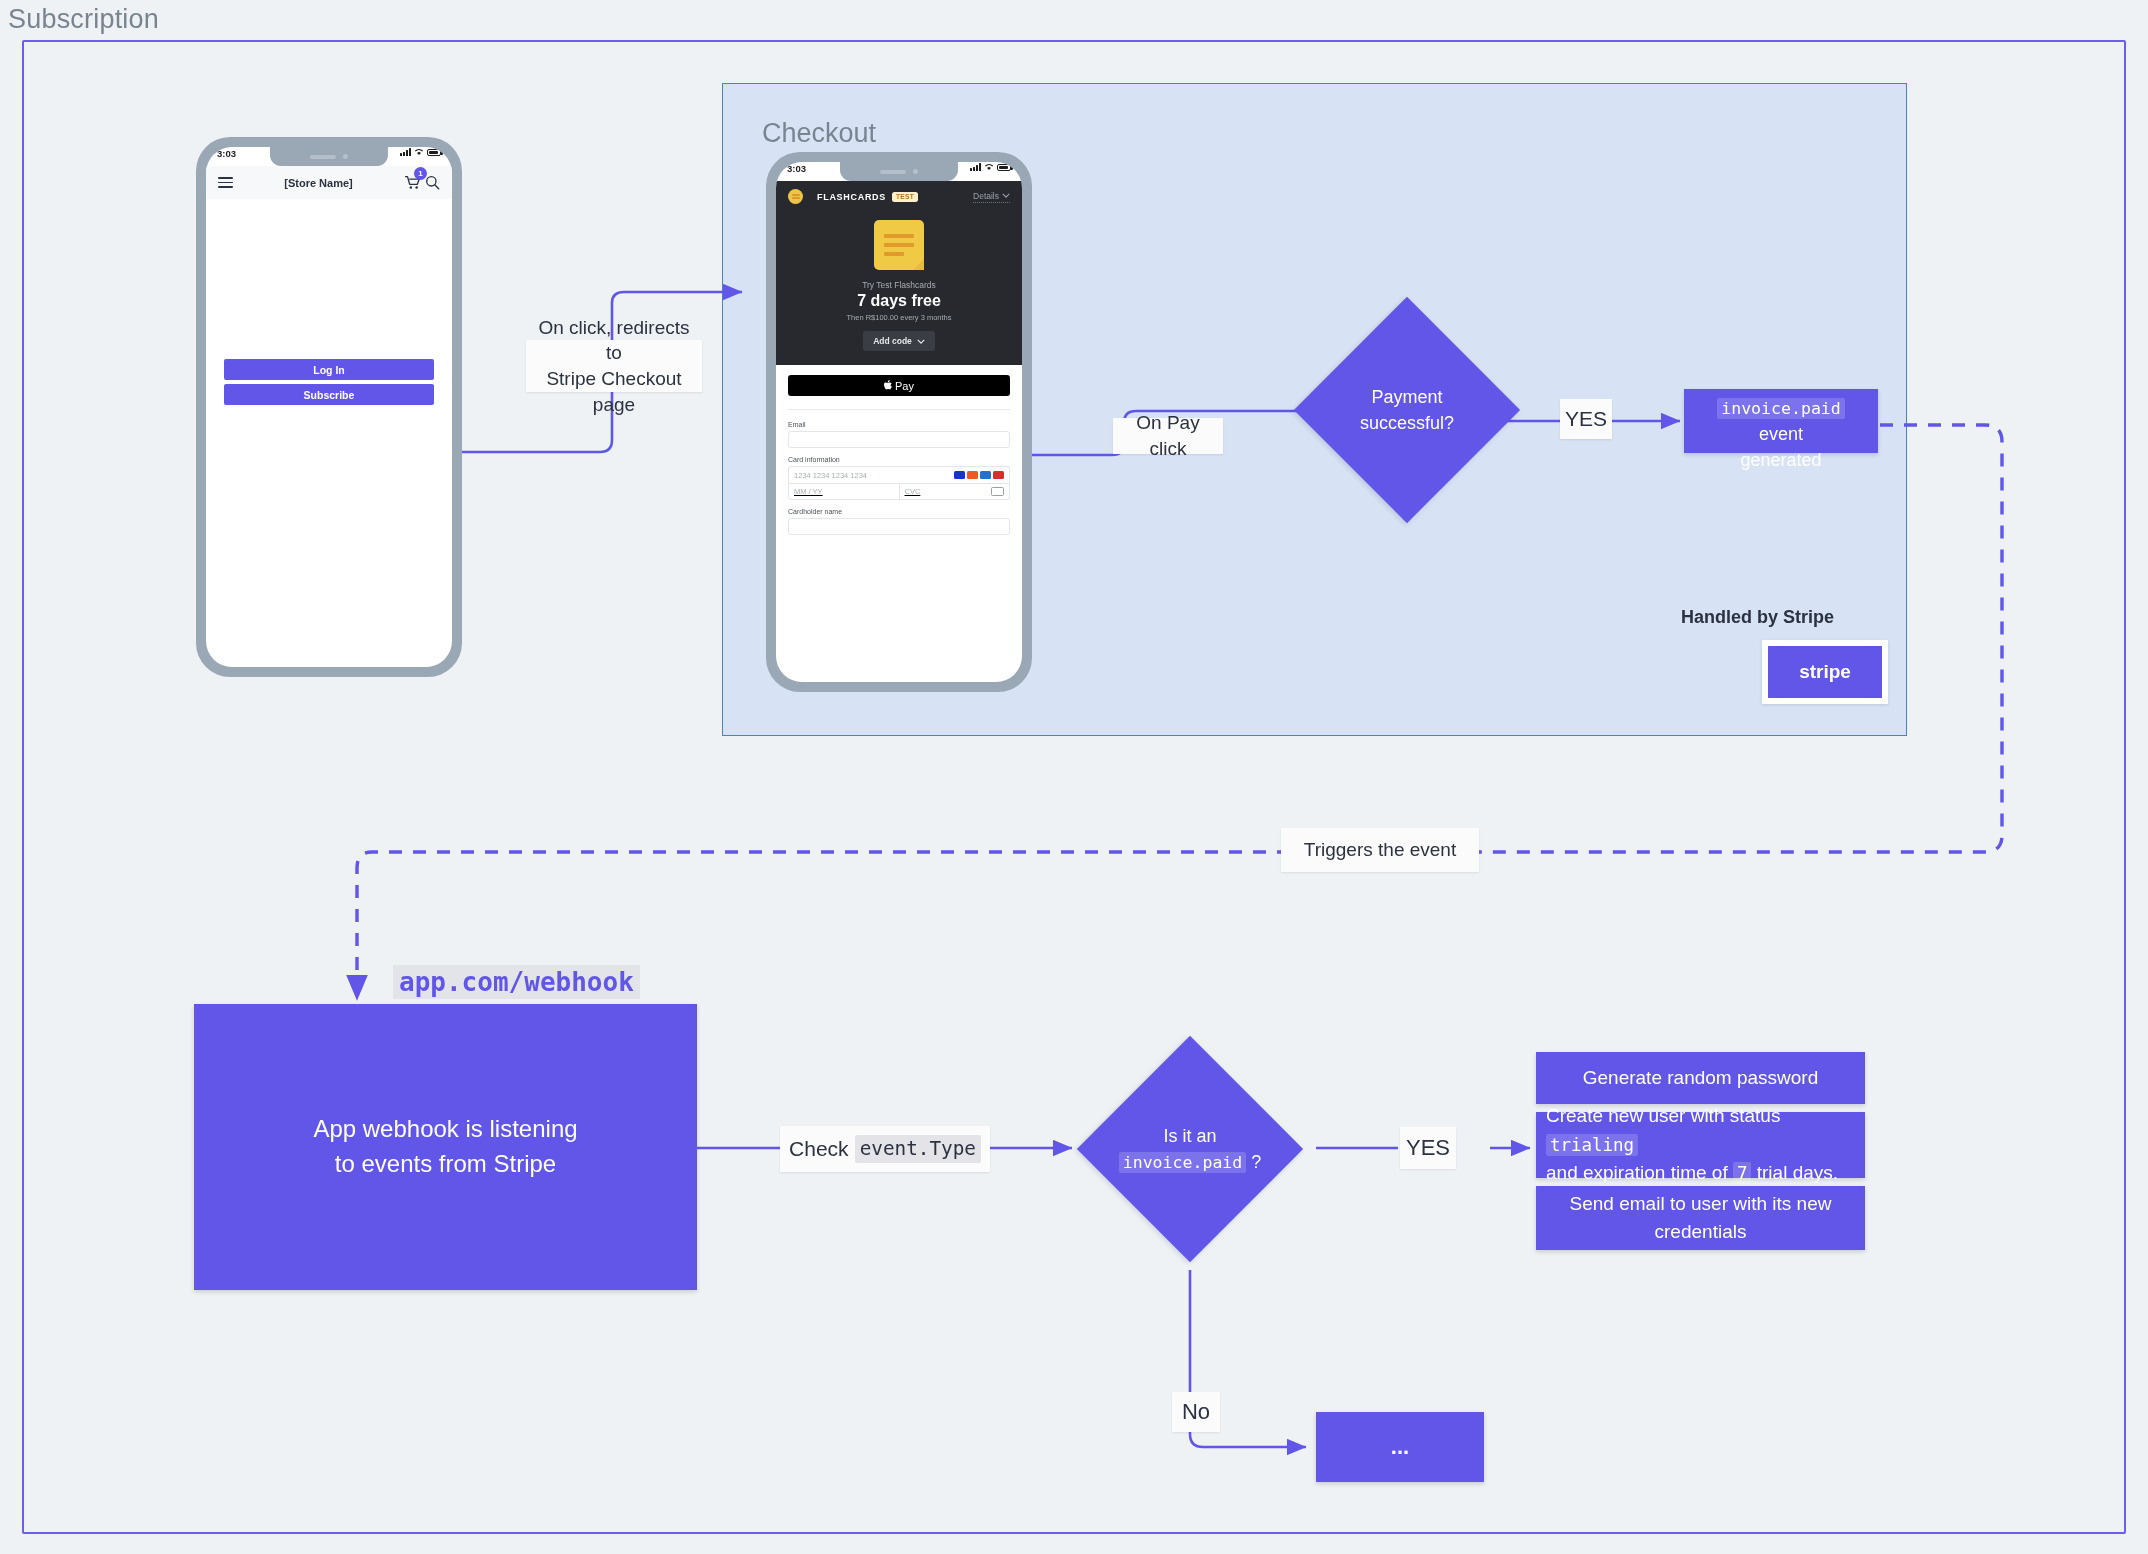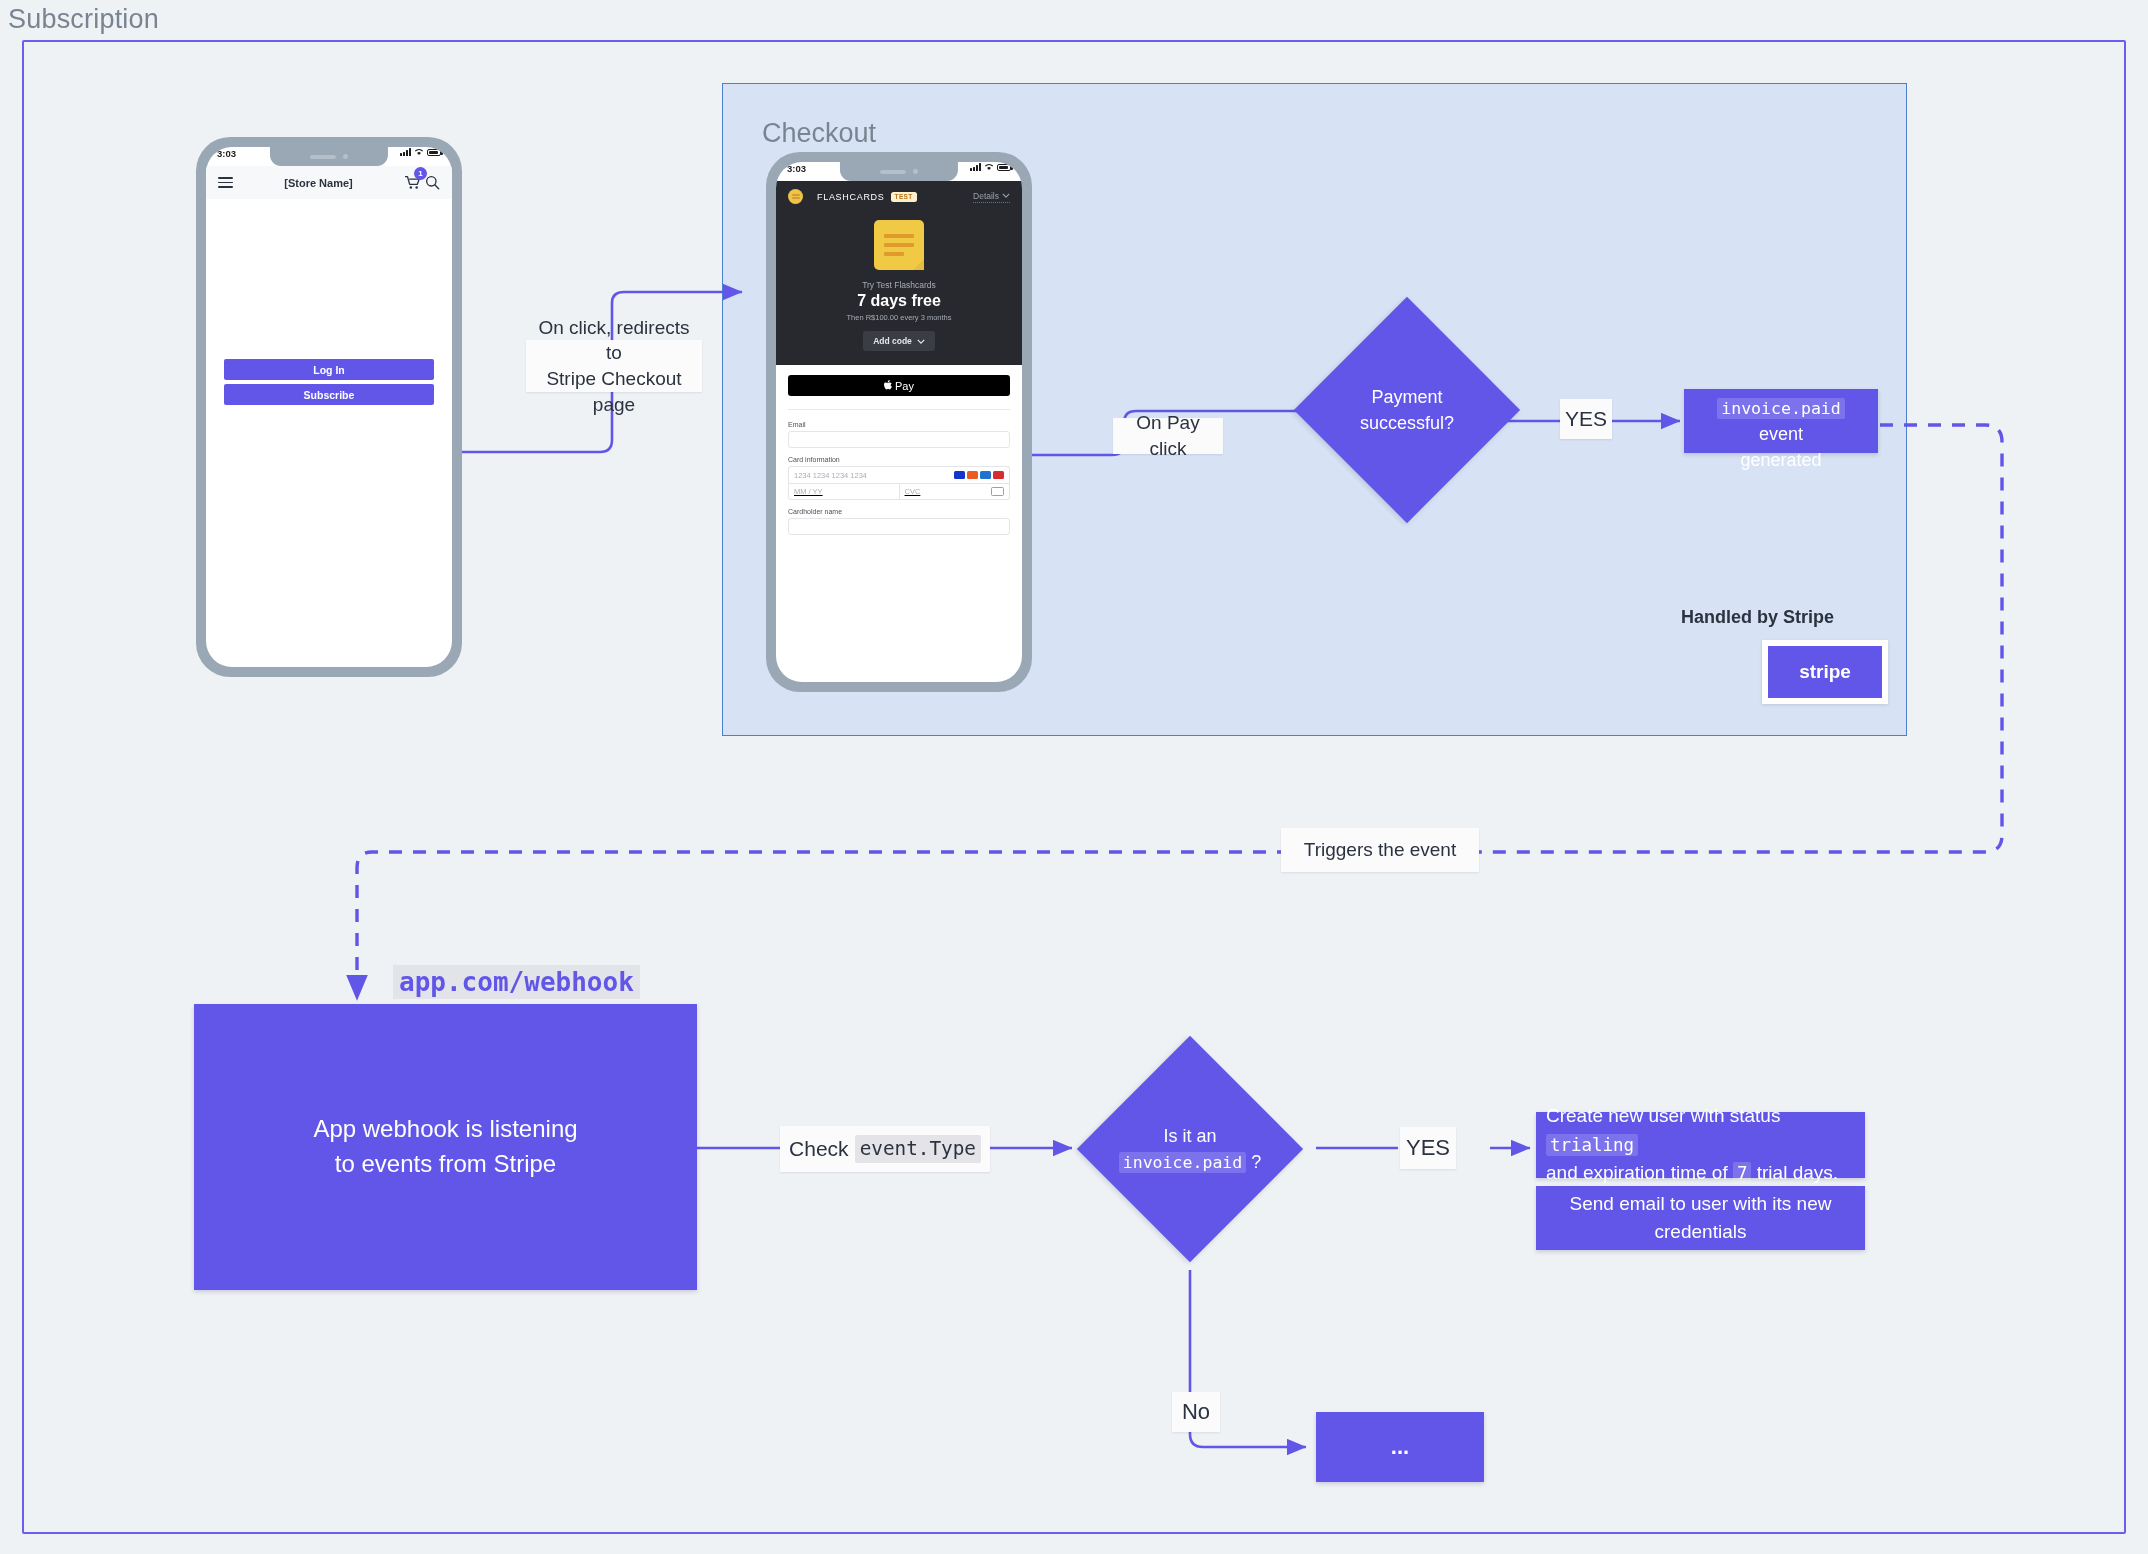--- a/index.html
+++ b/index.html
@@ -130,21 +130,21 @@
   .stripe-head{
     display:flex;align-items:center;justify-content:space-between;
     padding:8px 12px 4px 12px;
   }
   .brand{display:flex;align-items:center;gap:6px;}
   .brand-dot{
     width:15px;height:15px;border-radius:50%;background:#edc44a;
     display:flex;align-items:center;justify-content:center;flex-direction:column;gap:1.5px;
   }
   .brand-dot i{display:block;width:8px;height:1.4px;background:#d79a2b;border-radius:1px;}
-  .brand-name{color:#fff;font-size:9px;font-weight:normal;letter-spacing:.7px;padding-left:8px;}
+  .brand-name{color:#fff;font-size:9px;font-weight:bold;letter-spacing:.7px;padding-left:8px;}
   .test-pill{
     background:#fdf0cd;color:#b4751a;font-size:6.5px;font-weight:bold;
     padding:1.5px 4px;border-radius:2.5px;letter-spacing:.4px;
   }
   .details-link{color:#9aa0a8;font-size:8.5px;display:flex;align-items:center;gap:3px;
     border-bottom:1px dotted #6e747c;padding-bottom:1px;}
   .flash-art{
     width:50px;height:50px;background:#f0c945;border-radius:5px;margin:12px auto 10px auto;
     position:relative;display:flex;flex-direction:column;justify-content:center;
     align-items:center;gap:4.5px;
@@ -421,20 +421,21 @@
   <div class="abs diamond-wrap" style="left:1104px;top:1034px;width:172px;height:230px;">
     <div class="diamond-shape" style="width:160px;height:160px;left:6px;top:35px;"></div>
     <div class="diamond-text">
       <div>Is it an</div>
       <div><span class="code">invoice.paid</span><span> ?</span></div>
     </div>
   </div>
 
   <div class="abs label-chip" style="left:1400px;top:1127px;width:56px;height:42px;font-size:22px;">YES</div>
 
+  <div class="abs pbox" style="left:1536px;top:1052px;width:329px;height:52px;font-size:19px;">Generate random password</div>
 
   <div class="abs pbox" style="left:1536px;top:1112px;width:329px;height:66px;font-size:19px;">
     <div style="text-align:left;line-height:1.5;">
       <span>Create new user with status </span><span class="code">trialing</span><br>
       <span>and expiration time of </span><span class="code">7</span><span> trial days.</span>
     </div>
   </div>
 
   <div class="abs pbox" style="left:1536px;top:1186px;width:329px;height:64px;font-size:19px;white-space:pre-line;">Send email to user with its new
 credentials</div>

